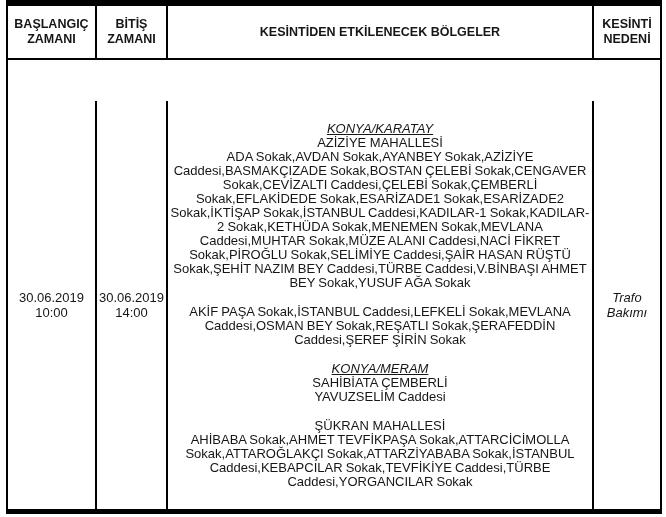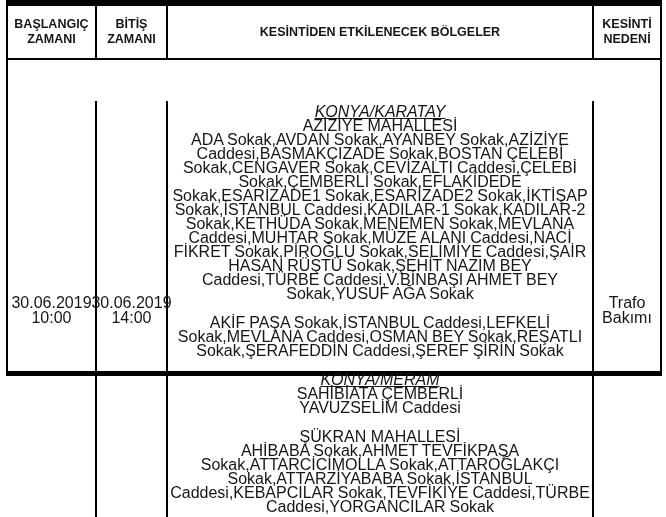--- a/index.html
+++ b/index.html
@@ -7,21 +7,21 @@
     width:666px;height:517px;
     background:#ffffff;
     font-family:"Liberation Sans","DejaVu Sans",sans-serif;
     color:#161616;
     position:relative;
     overflow:hidden;
   }
   .tbl{
     position:absolute;
     left:6px;top:0;
-    width:656px;height:376px;
+    width:656px;height:514px;
     box-sizing:border-box;
     border:2px solid #000;
     border-top-width:6px;
     border-bottom-width:5px;
     display:grid;
     grid-template-columns:89px 71px 426px 1fr;
     grid-template-rows:54px 1fr;
     background:#fff;
   }
   .cell{
@@ -35,40 +35,41 @@
   }
   .cell.last{border-right:none;}
   .th{
     border-bottom:2px solid #000;
     font-weight:bold;
     font-size:12.5px;
     line-height:15px;
     padding:2px 3px;
   }
   .td{
-    font-size:16px;
+    font-size:13px;
     line-height:15px;
     margin-top:41px;
   }
   .regions-cell{
     line-height:14px;
     padding:4px 2px;
   }
   .district{
     font-style:italic;
     text-decoration:underline;
   }
   .nbhd{margin-top:15px;}
   .district + .nbhd{margin-top:0;}
   .region + .region{margin-top:15px;}
   .streets{
     word-spacing:-0.5px;
   }
   .reason-cell{
     padding:16px 6px;
+    font-style:italic;
   }
 </style>
 </head>
 <body>
 
 <div class="tbl">
 
   <div class="cell th">
     <span>BAŞLANGIÇ ZAMANI</span>
   </div>

